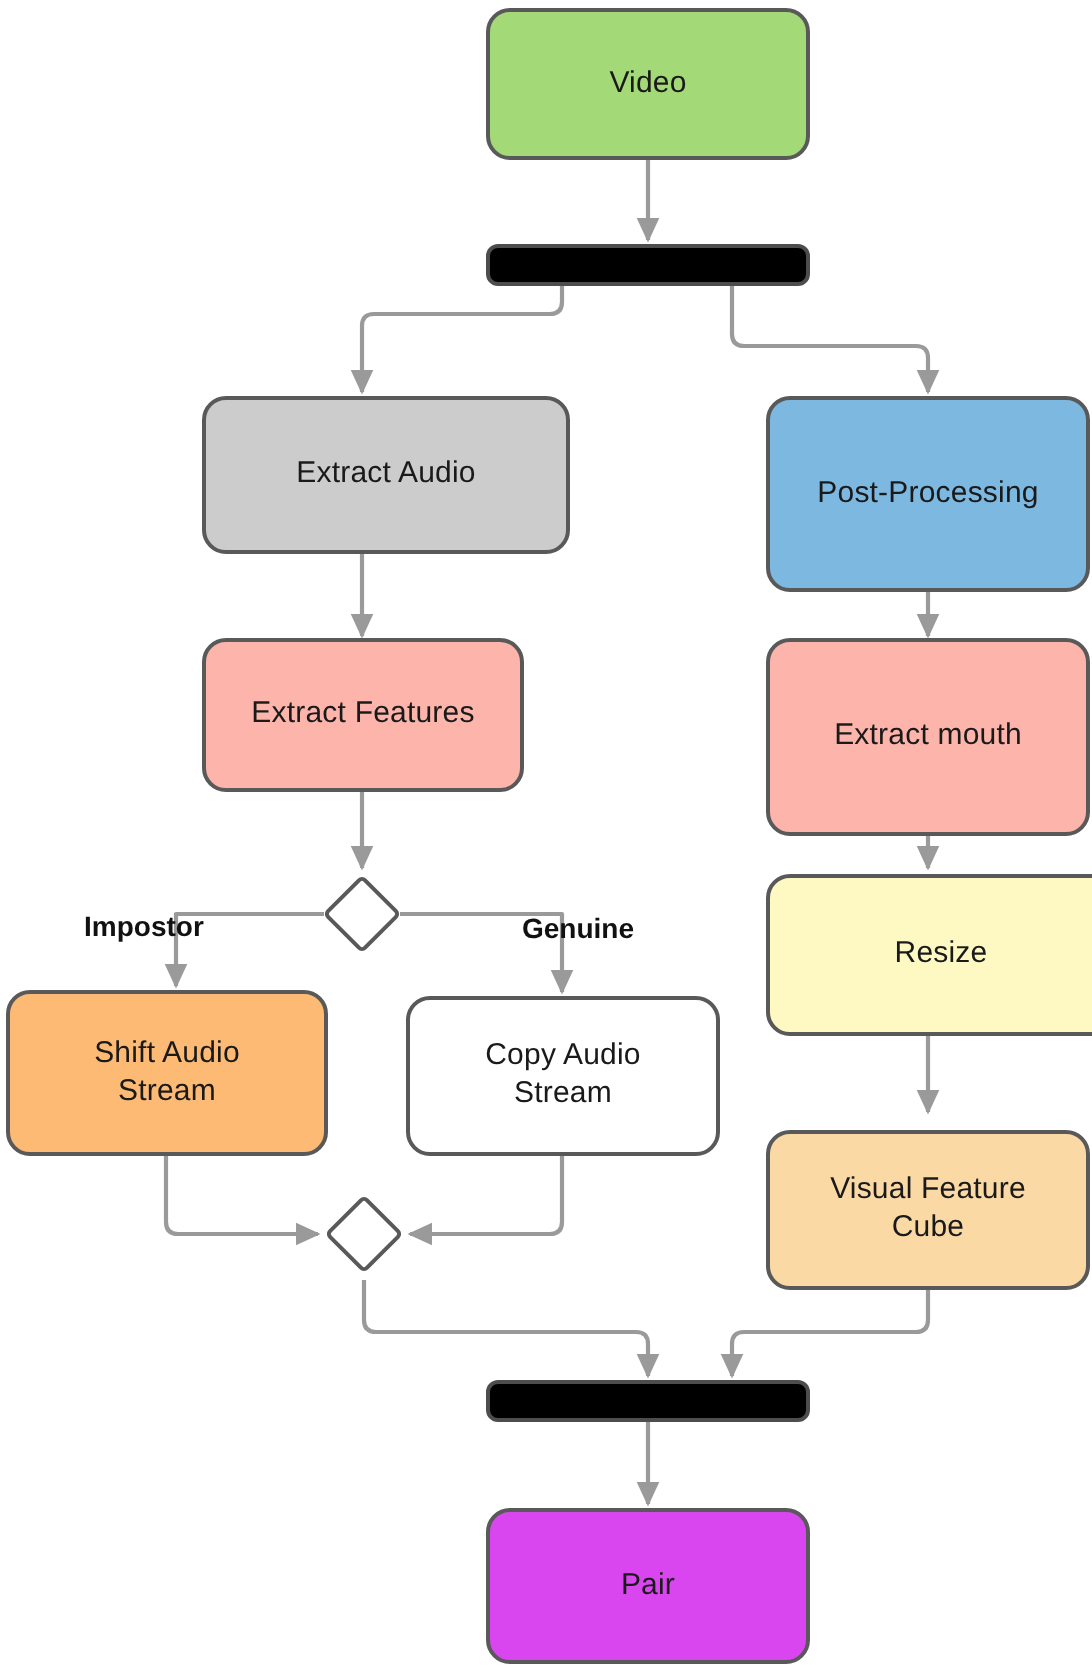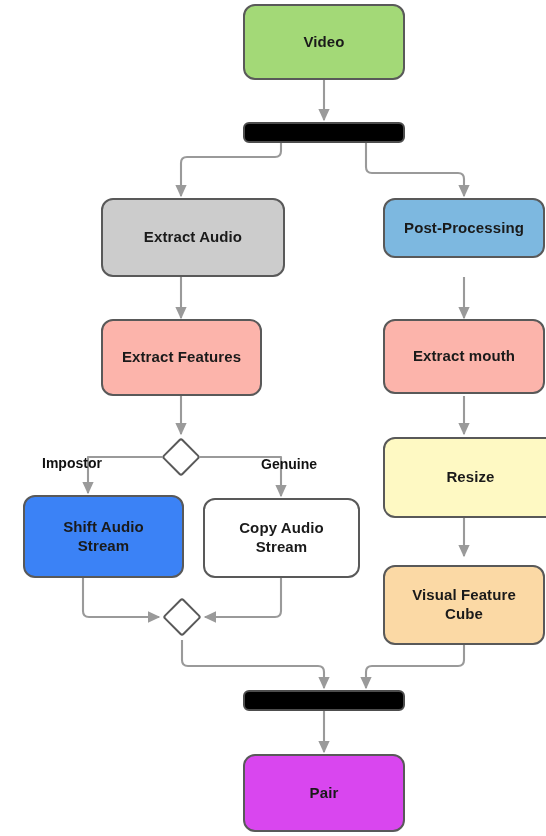--- a/index.html
+++ b/index.html
@@ -32,21 +32,21 @@
   .node {
     position: absolute;
     box-sizing: border-box;
     border: 2px solid #595959;
     border-radius: 12px;
     display: flex;
     align-items: center;
     justify-content: center;
     text-align: center;
     color: #1a1a1a;
-    font-weight: bold;
+    font-weight: normal;
     font-size: 15px;
     line-height: 1.25;
     letter-spacing: 0.1px;
     white-space: pre-line;
   }
   .bar {
     position: absolute;
     box-sizing: border-box;
     background: #000000;
     border: 2px solid #4d4d4d;
@@ -116,39 +116,39 @@
   <div class="node" style="left:243px; top:4px; width:162px; height:76px; background:#a3d977;">
     <span>Video</span>
   </div>
 
   <div class="bar" style="left:243px; top:122px; width:162px; height:21px;"></div>
 
   <div class="node" style="left:101px; top:198px; width:184px; height:79px; background:#cccccc;">
     <span>Extract Audio</span>
   </div>
 
-  <div class="node" style="left:383px; top:198px; width:162px; height:60px; background:#7db8e0;">
+  <div class="node" style="left:383px; top:198px; width:162px; height:98px; background:#7db8e0;">
     <span>Post-Processing</span>
   </div>
 
   <div class="node" style="left:101px; top:319px; width:161px; height:77px; background:#fcb4ab;">
     <span>Extract Features</span>
   </div>
 
-  <div class="node" style="left:383px; top:319px; width:162px; height:75px; background:#fcb4ab;">
+  <div class="node" style="left:383px; top:319px; width:162px; height:99px; background:#fcb4ab;">
     <span>Extract mouth</span>
   </div>
 
   <div class="diamond" style="left:167px; top:443px; width:28px; height:28px;"></div>
 
   <div class="edge-label" style="left:42px; top:455px;">Impostor</div>
 
   <div class="edge-label" style="left:261px; top:456px;">Genuine</div>
 
-  <div class="node" style="left:3px; top:495px; width:161px; height:83px; background:#3b82f6;margin-left:20px;">
+  <div class="node" style="left:3px; top:495px; width:161px; height:83px; background:#fdba74;">
     <span>Shift  Audio
 Stream</span>
   </div>
 
   <div class="node" style="left:203px; top:498px; width:157px; height:80px; background:#ffffff;">
     <span>Copy Audio
 Stream</span>
   </div>
 
   <div class="node" style="left:383px; top:437px; width:175px; height:81px; background:#fef9c3;">

